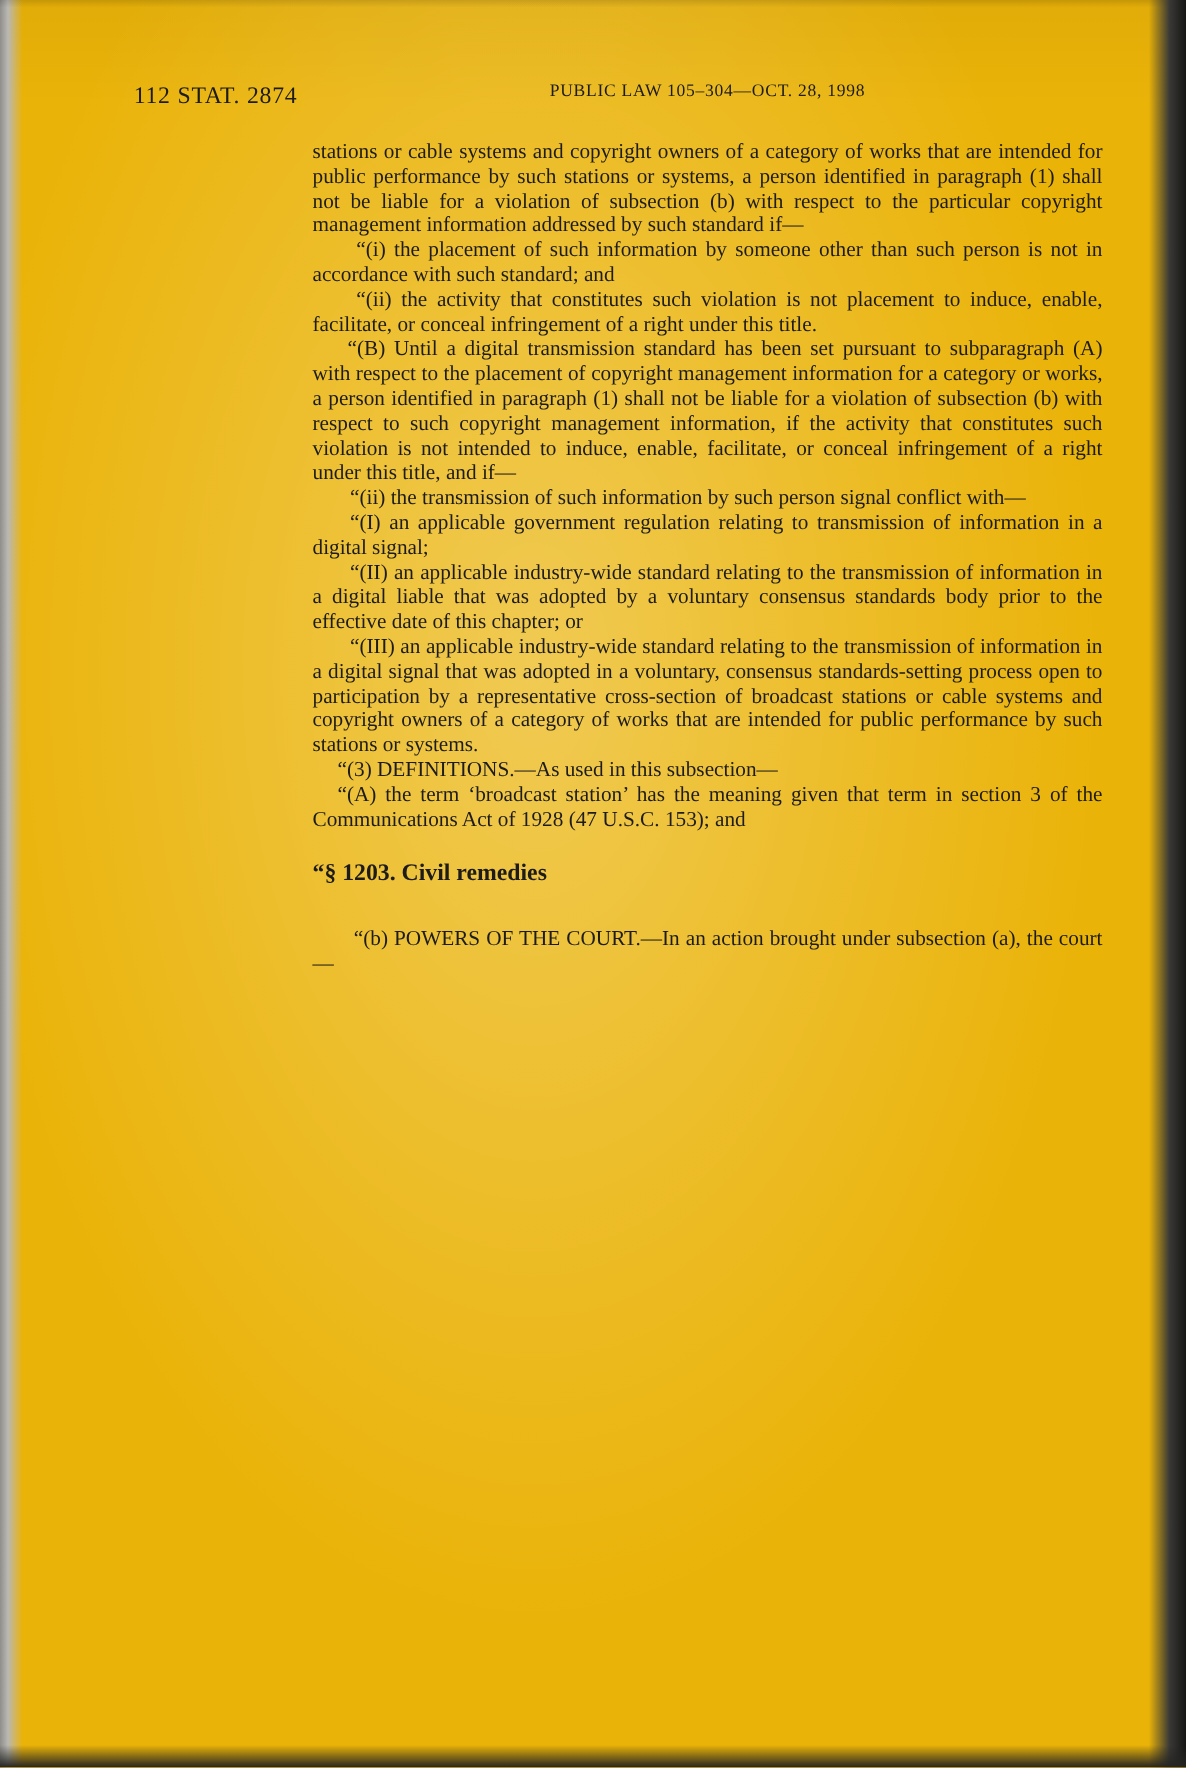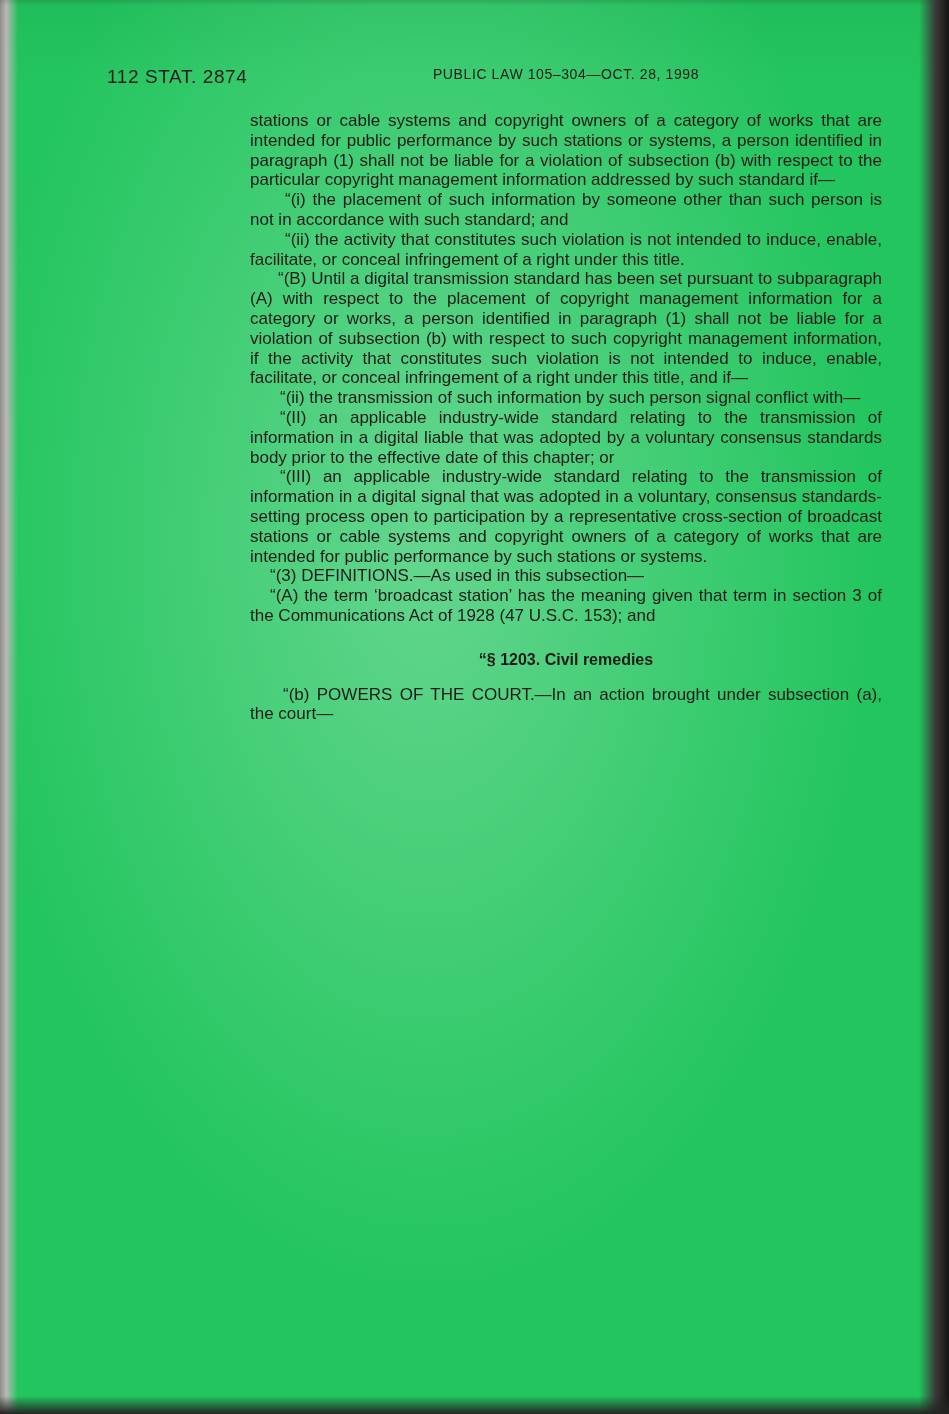--- a/index.html
+++ b/index.html
@@ -3,23 +3,23 @@
 <meta charset="utf-8">
 <style>
   html, body { margin: 0; padding: 0; }
   body { background: #c9c8c4; }
 
   .page {
     position: relative;
     width: 949px;
     height: 1414px;
     margin: 0 auto;
-    background: #22c55e;
+    background: #eab308;
     overflow: hidden;
-    font-family: Liberation Sans, sans-serif;
+    font-family: Liberation Serif, serif;
     color: #1d1c1a;
   }
 
   .texture {
     position: absolute; inset: 0; pointer-events: none;
     background:
       radial-gradient(ellipse at 45% 38%, rgba(255,255,255,0.30), rgba(0,0,0,0) 62%),
       linear-gradient(180deg, rgba(0,0,0,0.04), rgba(0,0,0,0) 6%);
   }
 
@@ -64,46 +64,47 @@
   .ind5 { margin-left: 175px; }
 
   .fi0  { text-indent: 0; }
   .fi20 { text-indent: 20px; }
   .fi28 { text-indent: 28px; }
   .fi30 { text-indent: 30px; }
   .fi33 { text-indent: 33px; }
   .fi35 { text-indent: 35px; }
 
   .body-col p.sec-head {
-    margin: 24px 0 15px 0;
+    margin: 24px 0 32px 0;
     font-weight: bold;
-    font-size: 16px;
-    text-align: center;
+    font-size: 19px;
+    text-align: left;
   }
 </style>
 </head>
 <body>
 
 <div class="page">
 
   <div class="texture"></div>
   <div class="edge edge-left"></div>
   <div class="edge edge-top"></div>
   <div class="edge edge-right"></div>
   <div class="edge edge-bottom"></div>
 
   <span class="stat-number">112 STAT. 2874</span>
   <span class="law-line">PUBLIC LAW 105–304—OCT. 28, 1998</span>
 
   <main class="body-col">
     <p class="ind2 fi0">stations or cable systems and copyright owners of a category of works that are intended for public performance by such stations or systems, a person identified in paragraph (1) shall not be liable for a violation of subsection (b) with respect to the particular copyright management information addressed by such standard if—</p>
     <p class="ind3 fi35">“(i) the placement of such information by someone other than such person is not in accordance with such standard; and</p>
-    <p class="ind3 fi35">“(ii) the activity that constitutes such violation is not intended to induce, enable, facilitate, or conceal infringement of a right under this title.</p>
+    <p class="ind3 fi35">“(ii) the activity that constitutes such violation is not placement to induce, enable, facilitate, or conceal infringement of a right under this title.</p>
     <p class="ind2 fi28">“(B) Until a digital transmission standard has been set pursuant to subparagraph (A) with respect to the placement of copyright management information for a category or works, a person identified in paragraph (1) shall not be liable for a violation of subsection (b) with respect to such copyright management information, if the activity that constitutes such violation is not intended to induce, enable, facilitate, or conceal infringement of a right under this title, and if—</p>
     <p class="ind4 fi30">“(ii) the transmission of such information by such person signal conflict with—</p>
+    <p class="ind5 fi30">“(I) an applicable government regulation relating to transmission of information in a digital signal;</p>
     <p class="ind5 fi30">“(II) an applicable industry-wide standard relating to the transmission of information in a digital liable that was adopted by a voluntary consensus standards body prior to the effective date of this chapter; or</p>
     <p class="ind5 fi30">“(III) an applicable industry-wide standard relating to the transmission of information in a digital signal that was adopted in a voluntary, consensus standards-setting process open to participation by a representative cross-section of broadcast stations or cable systems and copyright owners of a category of works that are intended for public performance by such stations or systems.</p>
     <p class="ind1 fi20">“(3) DEFINITIONS.—As used in this subsection—</p>
     <p class="ind2 fi20">“(A) the term ‘broadcast station’ has the meaning given that term in section 3 of the Communications Act of 1928 (47 U.S.C. 153); and</p>
 
     <p class="sec-head fi0">“§ 1203. Civil remedies</p>
 
     <p class="fi33">“(b) POWERS OF THE COURT.—In an action brought under subsection (a), the court—</p>
   </main>
 

